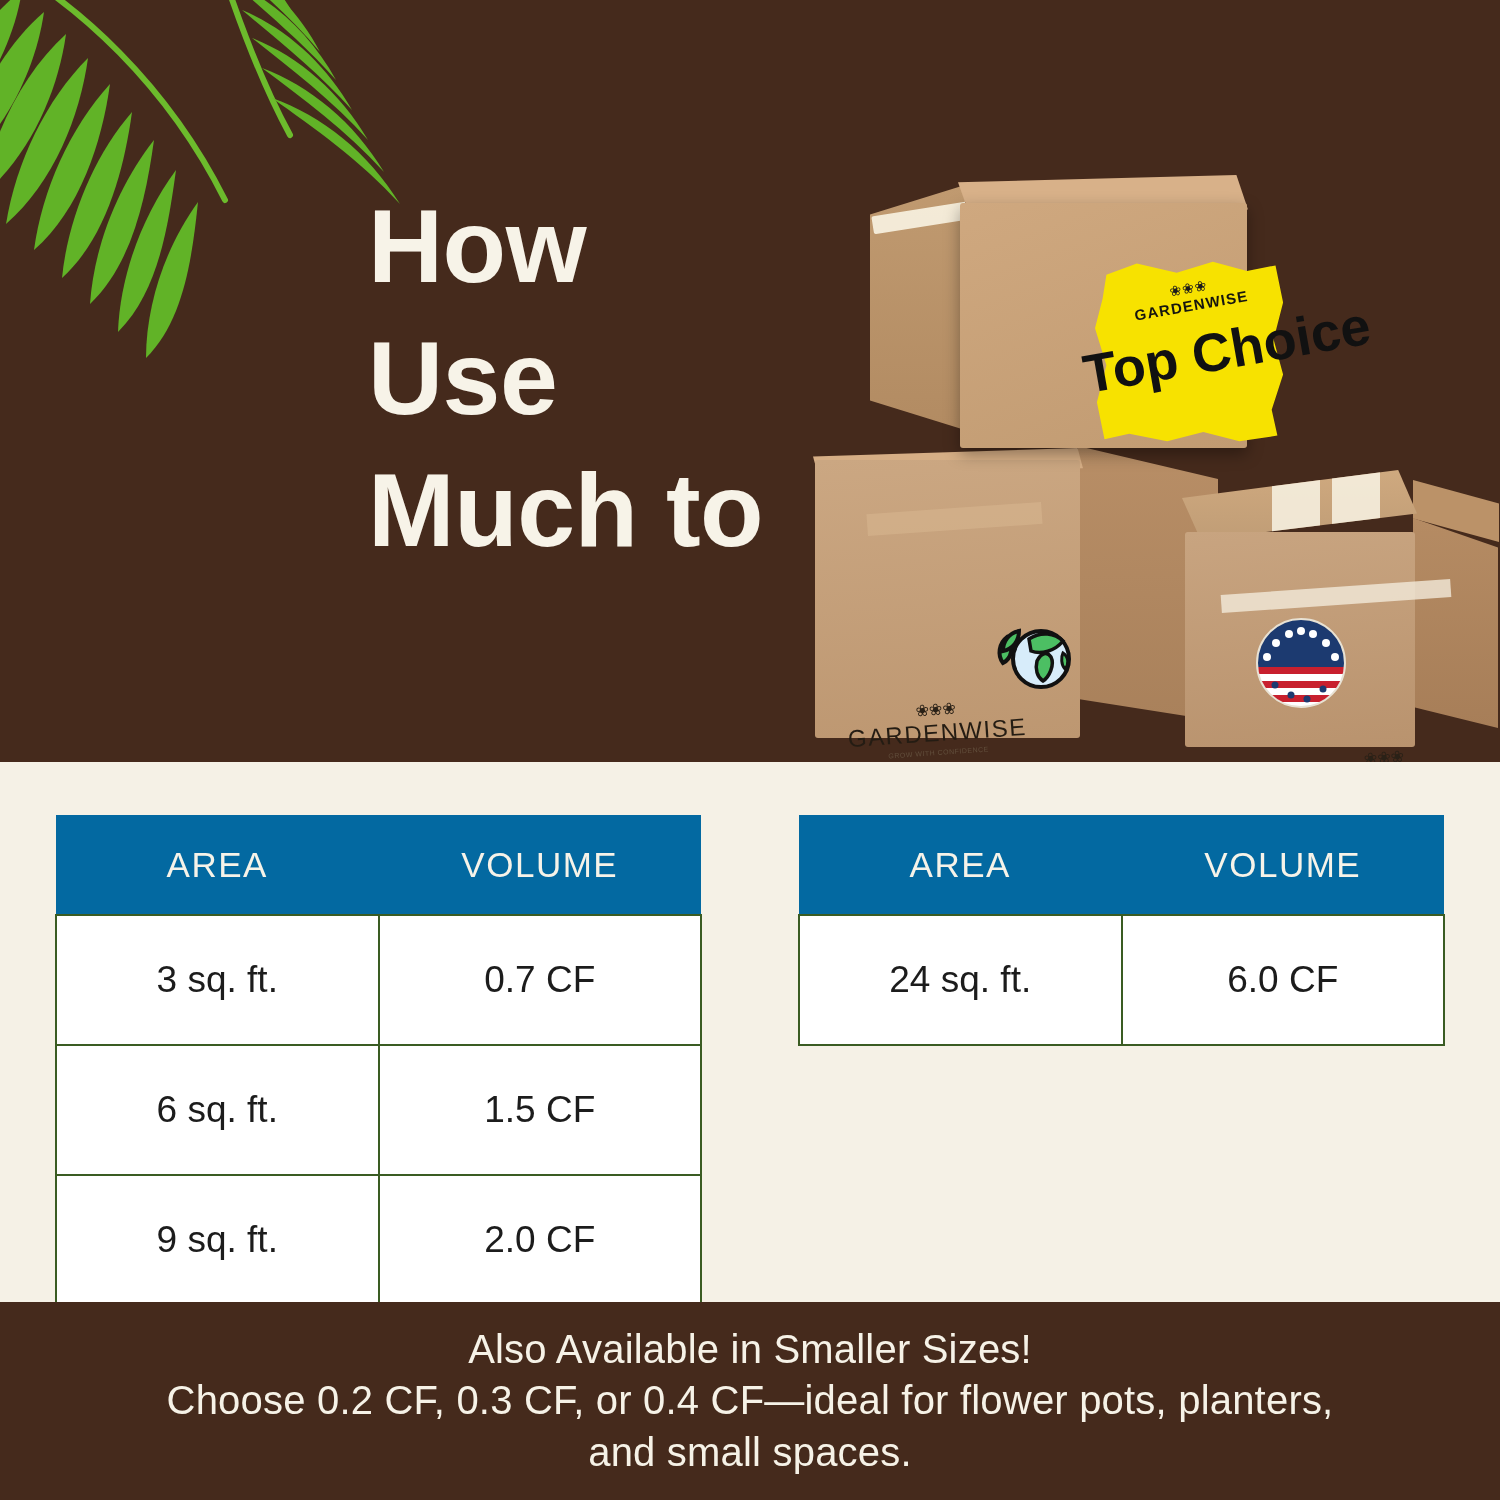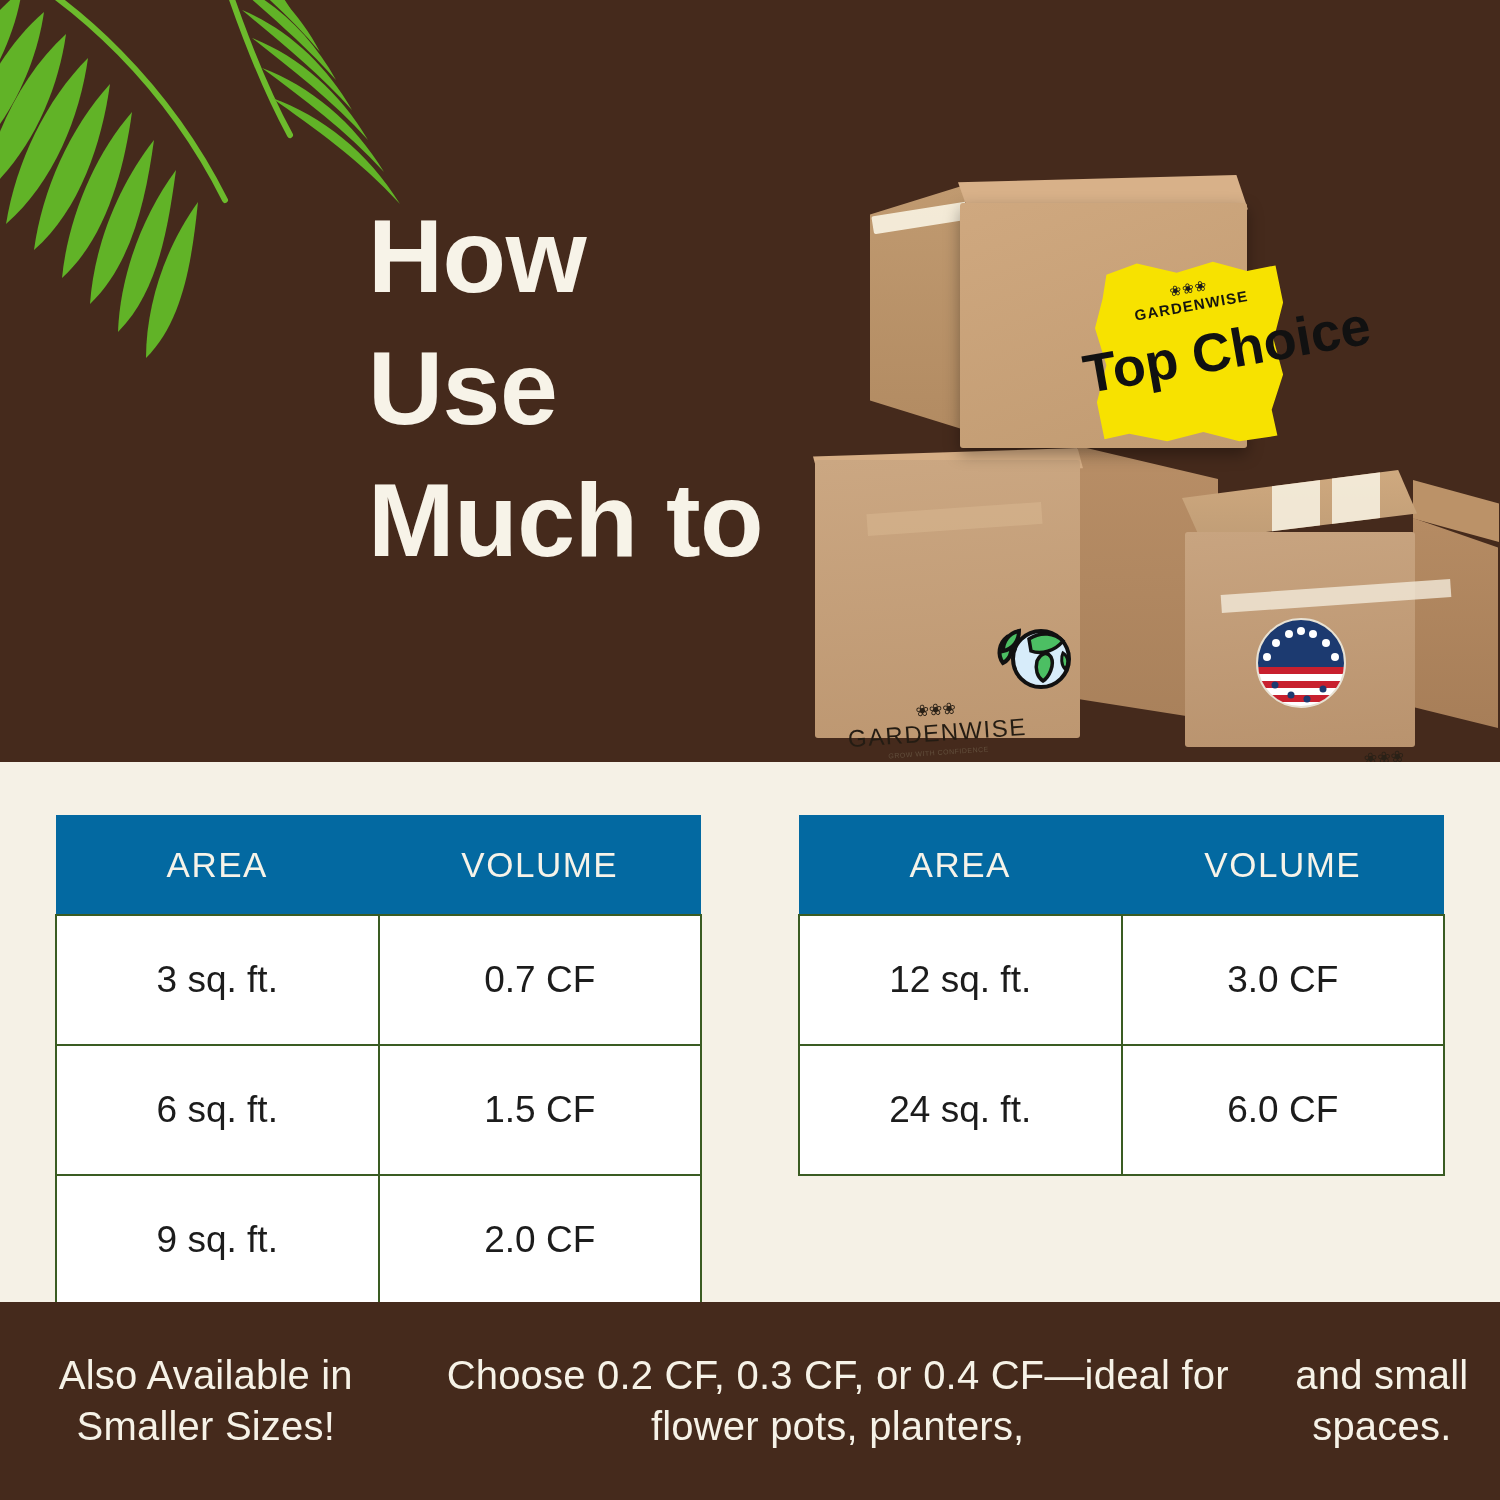--- a/index.html
+++ b/index.html
@@ -37,21 +37,21 @@
     top: -60px;
     width: 460px;
     height: 420px;
     pointer-events: none;
   }
 
   
   .headline {
     position: absolute;
     left: 368px;
-    top: 190px;
+    top: 180px;
     width: 420px;
     color: #f7f3e8;
     font-size: 104px;
     line-height: 1.27;
     font-weight: 700;
     letter-spacing: -0.5px;
   }
   .headline .ln { display: block; }
 
   
@@ -271,20 +271,21 @@
   
   .footer {
     position: absolute;
     left: 0; top: 1302px;
     width: 1500px;
     height: 198px;
     background: #452a1c;
     color: #f6f2e7;
     text-align: center;
     display: flex;
+    flex-direction: column;
     align-items: center;
     justify-content: center;
   }
   .footer .fline {
     font-size: 40px;
     line-height: 1.28;
     font-weight: 400;
     letter-spacing: .2px;
     display: block;
   }
@@ -463,24 +464,20 @@
     <div class="table-wrap table-right">
       <table class="spec">
         <thead>
           <tr>
             <th>AREA</th>
             <th>VOLUME</th>
           </tr>
         </thead>
         <tbody>
           <tr>
-            <td>12 sq. ft.</td>
-            <td>3.0 CF</td>
-          </tr>
-          <tr>
             <td>24 sq. ft.</td>
             <td>6.0 CF</td>
           </tr>
         </tbody>
       </table>
     </div>
 
   </section>
 
   <section class="footer">

